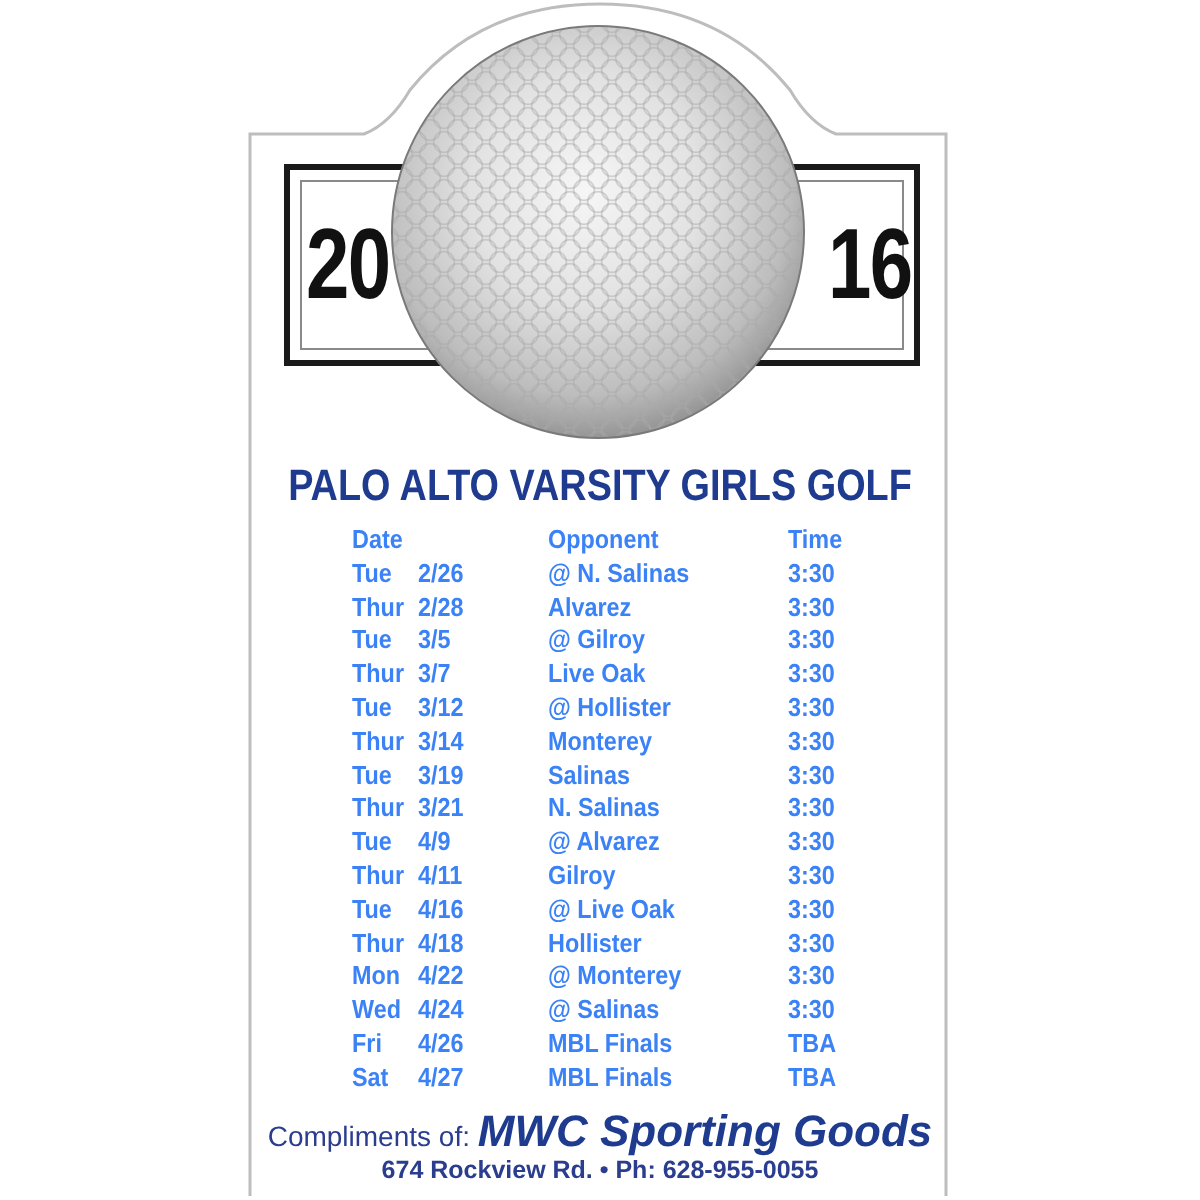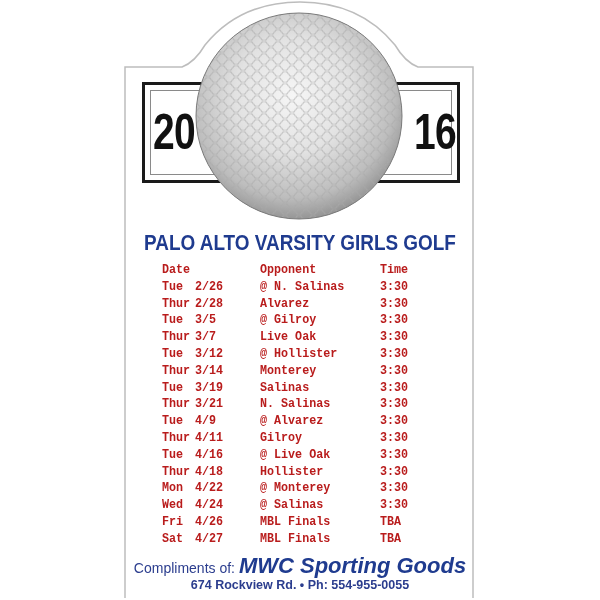--- a/index.html
+++ b/index.html
@@ -5,21 +5,21 @@
   html, body { margin: 0; padding: 0; background: #ffffff; }
   body { width: 600px; height: 600px; position: relative; overflow: hidden; font-family: "Liberation Sans", sans-serif; }
   .card-outline { position: absolute; left: 0; top: 0; width: 600px; height: 600px; }
   .year-box { position: absolute; left: 142px; top: 82px; width: 318px; height: 101px; border: 3px solid #1a1a1a; box-sizing: border-box; }
   .year-box-inner { position: absolute; left: 5px; top: 5px; right: 5px; bottom: 5px; border: 1.5px solid #8a8a8a; }
   .year-part { position: absolute; top: 104px; font-family: "Liberation Sans", sans-serif; font-weight: bold; font-size: 50px; line-height: 56px; color: #111; transform: scaleX(0.78); transform-origin: left top; letter-spacing: -1px; }
   .year-left { left: 153px; }
   .year-right { left: 414px; }
   .golf-ball { position: absolute; left: 194px; top: 11px; width: 210px; height: 210px; border-radius: 50%; }
   .title { position: absolute; left: 0; width: 600px; top: 230px; text-align: center; color: #1f3b8f; font-weight: bold; font-size: 22px; line-height: 26px; transform: scaleX(0.86); transform-origin: center top; }
-  .schedule { position: absolute; left: 162px; top: 262px; width: 270px; font-weight: bold; font-size: 13px; color: #b91c1c; font-family: Liberation Mono, monospace; }
+  .schedule { position: absolute; left: 176px; top: 262px; width: 270px; font-weight: bold; font-size: 13px; color: #3b82f6; }
   .row { position: relative; height: 16.8px; line-height: 16.8px; white-space: nowrap; }
   .c { position: absolute; top: 0; display: inline-block; transform: scaleX(0.9); transform-origin: left top; }
   .c-day { left: 0; }
   .c-date { left: 33px; }
   .c-opp { left: 98px; }
   .c-time { left: 218px; }
   .header .c { font-size: 13px; }
   .footer1 { position: absolute; left: 0; width: 600px; top: 557px; text-align: center; color: #2b3d8e; font-size: 14px; line-height: 18px; }
   .footer1 .brand { font-weight: bold; font-style: italic; font-size: 22px; color: #1f3b8f; }
   .footer2 { position: absolute; left: 0; width: 600px; top: 577px; text-align: center; color: #2b3d8e; font-size: 12.5px; font-weight: bold; line-height: 16px; }
@@ -161,13 +161,13 @@
       <span class="c c-date">4/27</span>
       <span class="c c-opp">MBL Finals</span>
       <span class="c c-time">TBA</span>
     </div>
 </div>
 
 <div class="footer1">
   <span>Compliments of:</span>
   <span class="brand">MWC Sporting Goods</span>
 </div>
-<div class="footer2">674 Rockview Rd. • Ph: 554-955-0055</div>
+<div class="footer2">674 Rockview Rd. • Ph: 628-955-0055</div>
 
 </body></html>

